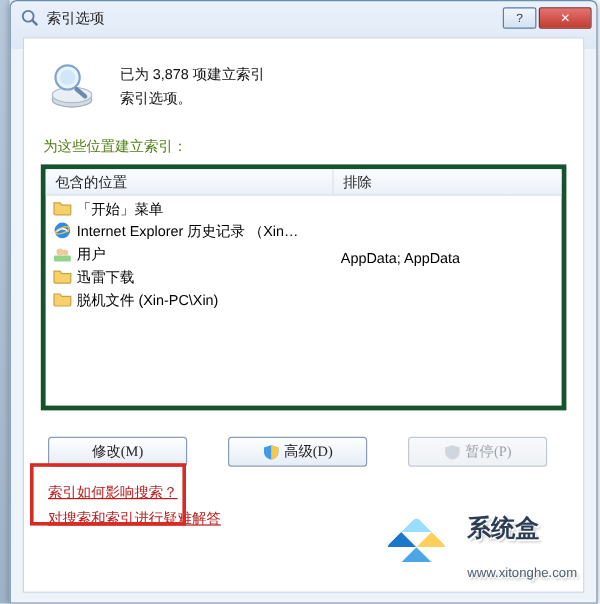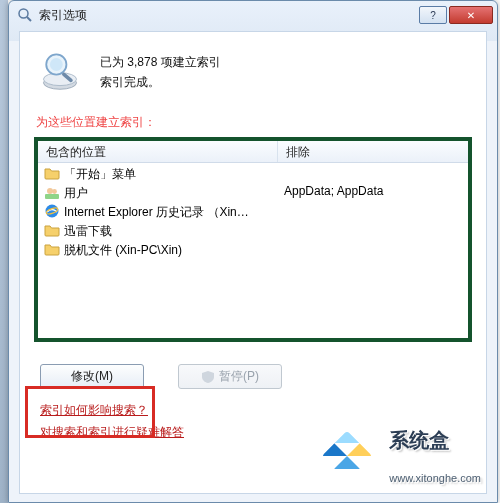--- a/index.html
+++ b/index.html
@@ -51,54 +51,55 @@
   .client {
     position:absolute;
     left:10px; right:10px; top:30px; bottom:8px;
     background:#fff;
     border:1px solid #c7d6e7;
     padding:10px 14px 14px 14px;
   }
   .summary { display:flex; gap:18px; margin:6px 0 22px 4px; align-items:flex-end; }
   .mag-icon { width:44px; height:44px; }
   .summary-text { line-height:20px; color:#111; padding-top:4px;}
-  .section-label { margin:4px 0 6px 2px; color:#ef4444; }
+  .section-label { margin:4px 0 6px 2px; color:#4d7c0f; }
   .listview {
     border:4px solid #14532d;
     background:#fff;
     height:205px;
     overflow:hidden;
   }
   .lv-header {
     display:flex;
     background:linear-gradient(#fafcff,#ebf1f9);
     border-bottom:1px solid #d0dbe9;
     height:22px;
     font-size:12px;
     color:#222;
   }
   .lv-col { padding:3px 8px; border-right:1px solid #d8e2ee; }
   .lv-col.c1 { width:240px; }
   .lv-col.c2 { flex:1; border-right:none; }
   .lv-body { padding:2px 0; }
-  .lv-row { display:flex; height:19px; align-items:flex-start; }
+  .lv-row { display:flex; height:19px; align-items:flex-end; }
   .cell1 { width:240px; display:flex; align-items:center; padding-left:6px; gap:4px; white-space:nowrap; overflow:hidden; text-overflow:ellipsis;}
   .cell2 { flex:1; padding-left:6px; white-space:nowrap; overflow:hidden; }
   .item-icon { width:16px; height:16px; flex:0 0 16px;}
   .button-row { margin-top:22px; display:flex; gap:34px; padding-left:6px; align-items:center;}
   .btn {
     padding:3px 0;
-    width:104px;
+    width:116px;
     text-align:center;
     border:1px solid #8a9cb2;
     border-radius:3px;
     background:linear-gradient(#fdfefe,#e6edf6);
     font-size:12px;
     display:flex; align-items:center; justify-content:center; gap:4px;
     color:#222;
+    font-family:Liberation Serif, serif;
   }
   .btn.disabled { color:#9aa3ad; border-color:#c0c8d0; background:linear-gradient(#f8f9fb,#eef1f5);}
   .shield { width:14px; height:14px; }
   .redbox {
     position:absolute;
     left:16px; top:385px;
     width:130px; height:52px;
     border:3px solid #d82b24;
     pointer-events:none;
   }
@@ -154,21 +155,21 @@
         <ellipse cx="24" cy="38" rx="18" ry="7" fill="#d3dae2" stroke="#9aa9b8"></ellipse>
         <ellipse cx="24" cy="34" rx="18" ry="7" fill="#e9eef4" stroke="#a9b8c7"></ellipse>
         <circle cx="20" cy="18" r="11" fill="#e8f3fb" stroke="#7ea6cc" stroke-width="2"></circle>
         <circle cx="20" cy="18" r="7" fill="#cfe7f8"></circle>
         <rect x="28" y="26" width="14" height="4" rx="2" transform="rotate(40 28 26)" fill="#6e8aa9"></rect>
       </svg>
       <div class="summary-text">
         <div>
           <span>已为 </span><span>3,878</span><span> 项建立索引</span>
         </div>
-        <div>索引完成。</div>
+        <div>索引选项。</div>
       </div>
     </div>
 
     <div class="section-label">为这些位置建立索引：</div>
 
     <div class="listview">
       <div class="lv-header">
         <div class="lv-col c1">包含的位置</div>
         <div class="lv-col c2">排除</div>
       </div>
@@ -178,62 +179,69 @@
               <span><svg class="item-icon" viewBox="0 0 16 16">
                   <path d="M1 4h5l1.5 2H15v7a1 1 0 0 1-1 1H2a1 1 0 0 1-1-1z" fill="#f6d06b" stroke="#caa23e"></path>
                 </svg></span>
               <span>「开始」菜单</span>
             </div>
             <div class="cell2"></div>
           </div>
           <div class="lv-row">
             <div class="cell1">
               <span><svg class="item-icon" viewBox="0 0 16 16">
+                  <circle cx="8" cy="8" r="6.5" fill="#2e8be6"></circle>
+                  <path d="M3 9 Q8 4 13 9" stroke="#fff" fill="none" stroke-width="1.3"></path>
+                  <ellipse cx="8" cy="8" rx="6" ry="2.2" fill="none" stroke="#f7c23a" stroke-width="1.2" transform="rotate(-20 8 8)"></ellipse>
+                </svg></span>
+              <span>Internet Explorer 历史记录 （Xin…</span>
+            </div>
+            <div class="cell2"></div>
+          </div>
+          <div class="lv-row">
+            <div class="cell1">
+              <span><svg class="item-icon" viewBox="0 0 16 16">
                   <rect x="1" y="10" width="14" height="5" rx="1" fill="#8fd488"></rect>
                   <circle cx="6" cy="7" r="3" fill="#f2c89a"></circle>
                   <circle cx="10.5" cy="7.5" r="2.4" fill="#f2c89a"></circle>
                 </svg></span>
               <span>用户</span>
             </div>
             <div class="cell2">AppData; AppData</div>
           </div>
           <div class="lv-row">
             <div class="cell1">
               <span><svg class="item-icon" viewBox="0 0 16 16">
-                  <circle cx="8" cy="8" r="6.5" fill="#2e8be6"></circle>
-                  <path d="M3 9 Q8 4 13 9" stroke="#fff" fill="none" stroke-width="1.3"></path>
-                  <ellipse cx="8" cy="8" rx="6" ry="2.2" fill="none" stroke="#f7c23a" stroke-width="1.2" transform="rotate(-20 8 8)"></ellipse>
-                </svg></span>
-              <span>Internet Explorer 历史记录 （Xin…</span>
-            </div>
-            <div class="cell2"></div>
-          </div>
-          <div class="lv-row">
-            <div class="cell1">
-              <span><svg class="item-icon" viewBox="0 0 16 16">
                   <path d="M1 4h5l1.5 2H15v7a1 1 0 0 1-1 1H2a1 1 0 0 1-1-1z" fill="#f6d06b" stroke="#caa23e"></path>
                 </svg></span>
               <span>迅雷下载</span>
             </div>
             <div class="cell2"></div>
           </div>
           <div class="lv-row">
             <div class="cell1">
               <span><svg class="item-icon" viewBox="0 0 16 16">
                   <path d="M1 4h5l1.5 2H15v7a1 1 0 0 1-1 1H2a1 1 0 0 1-1-1z" fill="#f6d06b" stroke="#caa23e"></path>
                 </svg></span>
               <span>脱机文件 (Xin-PC\Xin)</span>
             </div>
             <div class="cell2"></div>
           </div>
         </div>
     </div>
 
     <div class="button-row">
       <button class="btn">修改(M)</button>
+      <button class="btn">
+        <svg class="shield" viewBox="0 0 14 14">
+          <path d="M7 1 L13 3 V7 C13 10 10 12.5 7 13 C4 12.5 1 10 1 7 V3 Z" fill="#3e9be8"></path>
+          <path d="M7 1 L13 3 V7 C13 10 10 12.5 7 13 Z" fill="#f7c94b"></path>
+        </svg>
+        <span>高级(D)</span>
+      </button>
       <button class="btn disabled">
         <svg class="shield" viewBox="0 0 14 14">
           <path d="M7 1 L13 3 V7 C13 10 10 12.5 7 13 C4 12.5 1 10 1 7 V3 Z" fill="#cfd6de"></path>
         </svg>
         <span>暂停(P)</span>
       </button>
     </div>
 
     <div class="links">
       <div><a href="#">索引如何影响搜索？</a></div>

